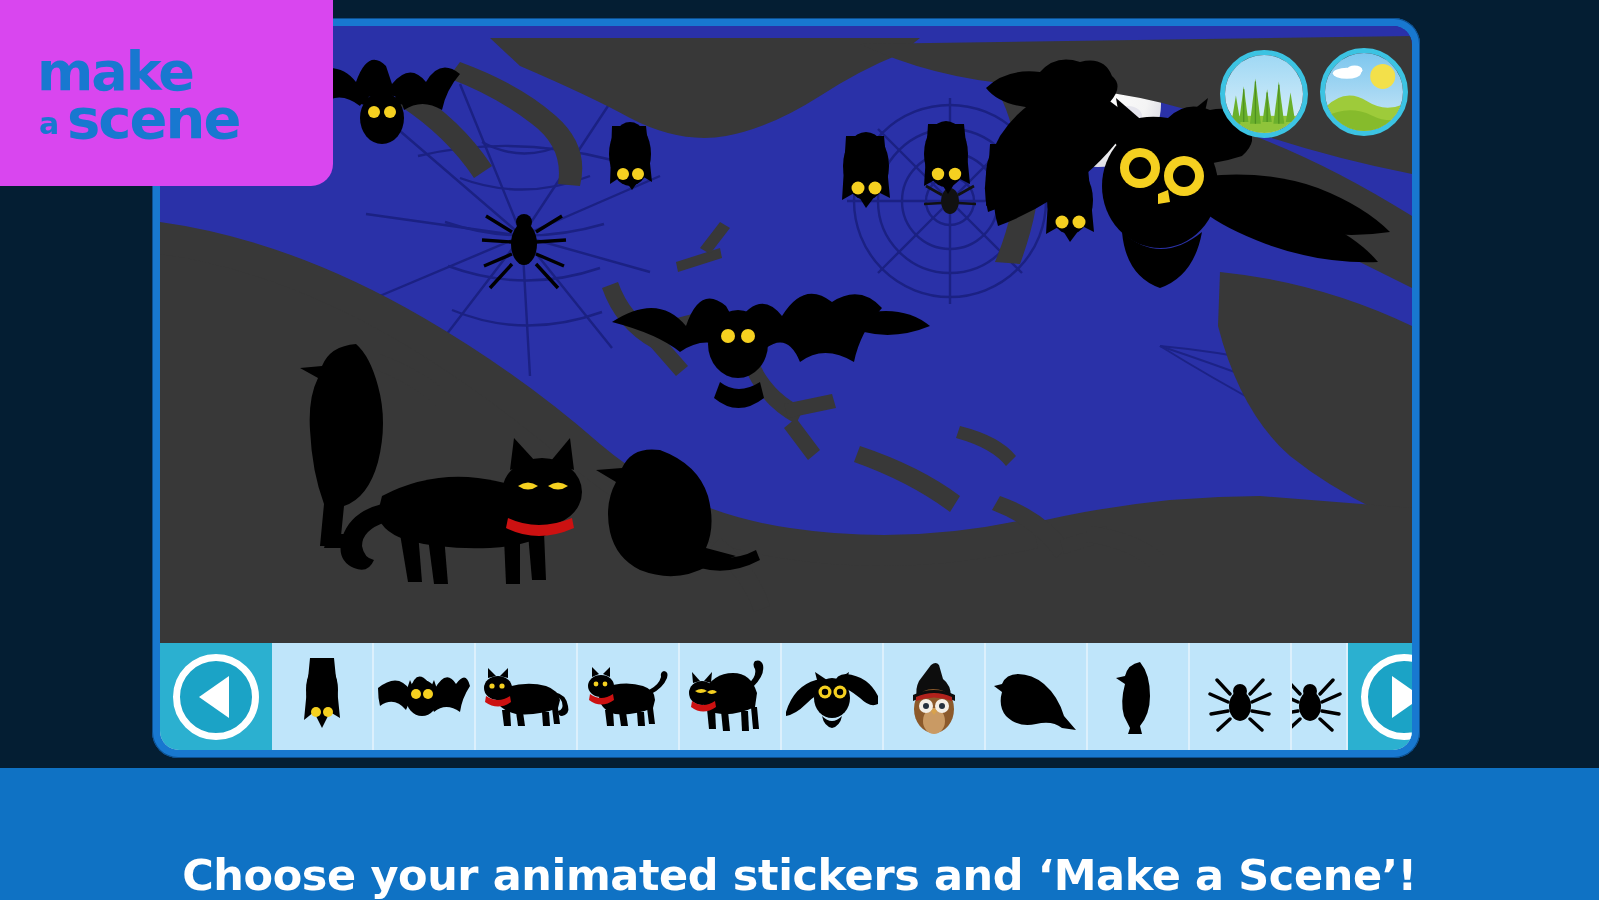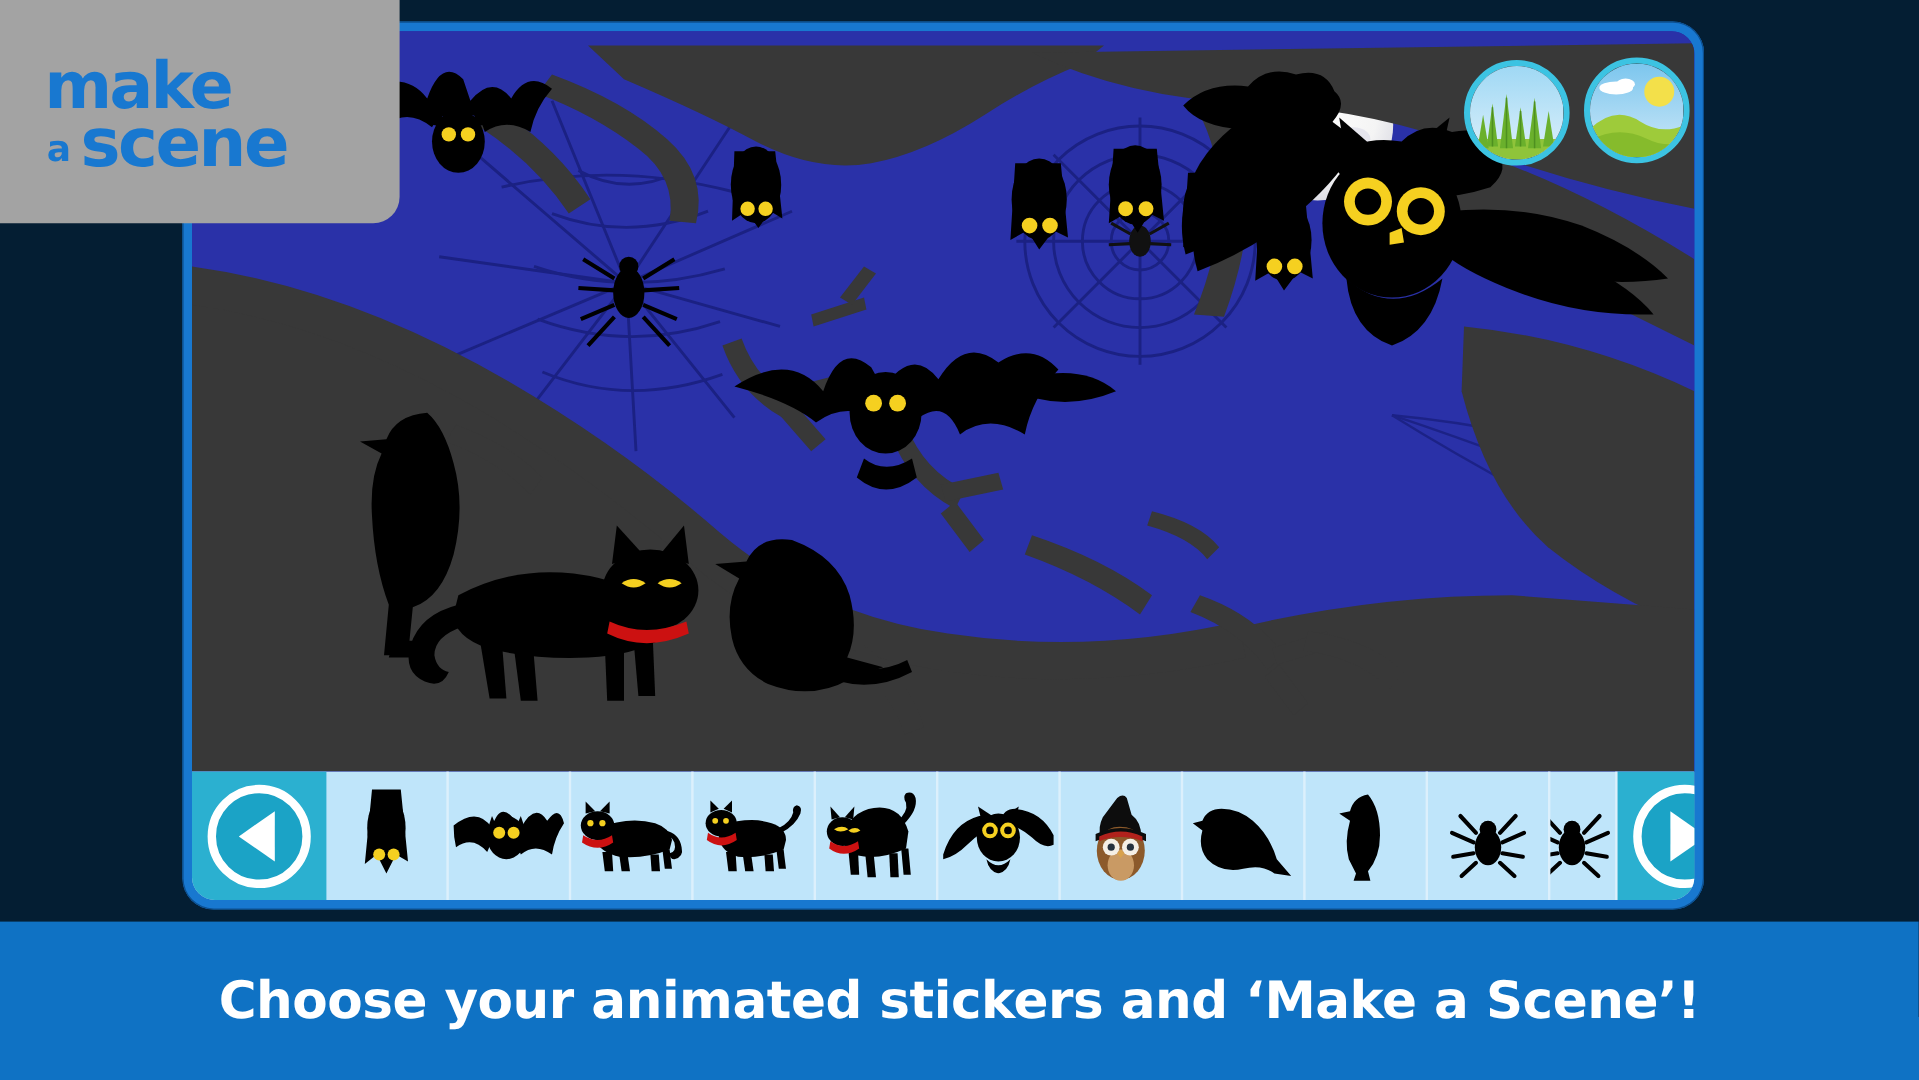--- a/index.html
+++ b/index.html
@@ -94,34 +94,34 @@
     z-index:20;
   }
   #scene-btn-forest { left:1060px; top:24px; }
   #scene-btn-hills  { left:1160px; top:22px; }
 
   
   #logo-panel {
     position:absolute;
     left:0; top:0;
     width:333px; height:186px;
-    background:#a3a3a3;
+    background:#d946ef;
     border-bottom-right-radius:22px;
     z-index:40;
     display:flex; align-items:center; justify-content:center;
   }
   #logo-mark { width:268px; height:110px; }
 
   
   #bottom-banner {
     position:absolute;
     left:0; right:0; bottom:0;
     height:132px;
     background:#0f72c4;
-    display:flex; align-items:center; justify-content:center;
+    display:flex; align-items:flex-end; justify-content:center;
     z-index:30;
   }
   #banner-text {
     color:#ffffff;
     font-size:43px;
     font-weight:bold;
     letter-spacing:-0.4px;
     font-family:"DejaVu Sans", sans-serif;
     white-space:nowrap;
   }

